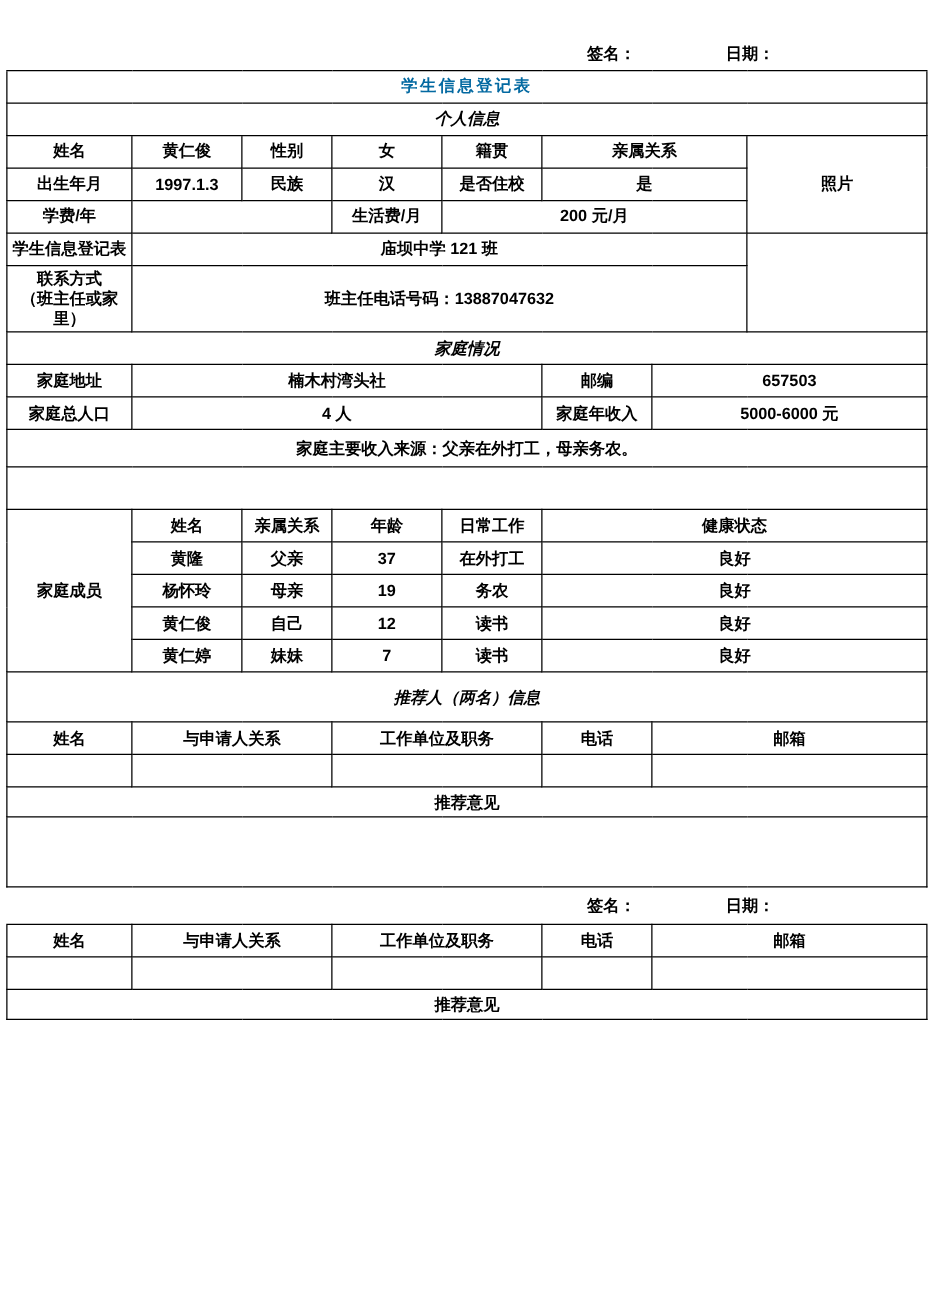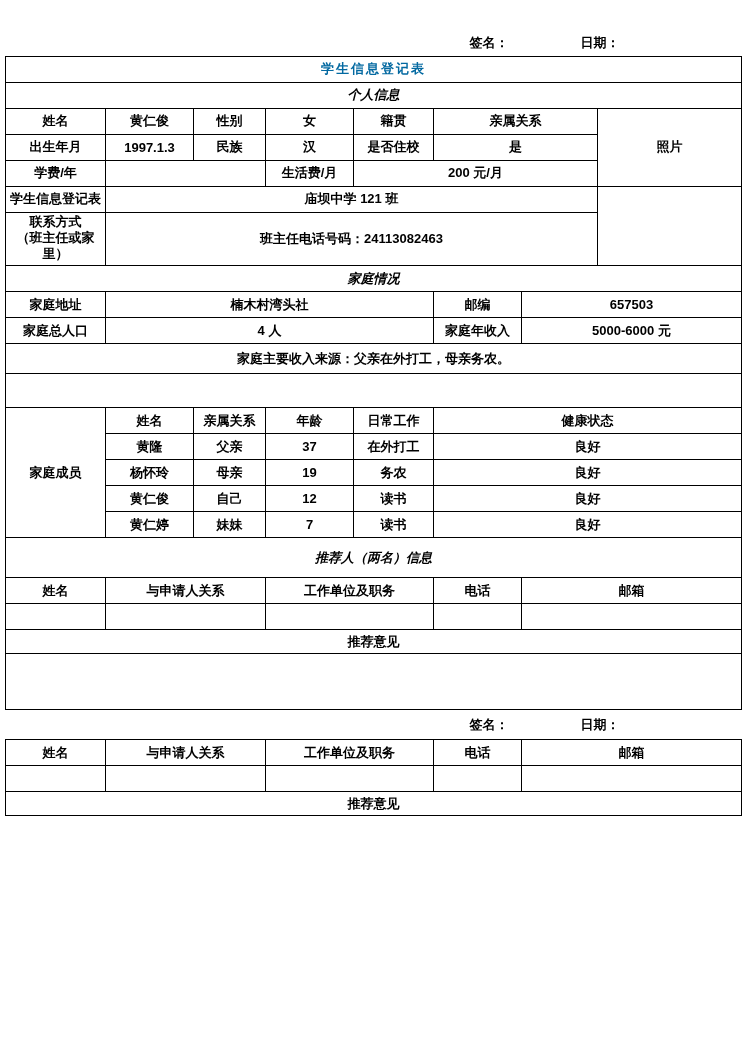--- a/index.html
+++ b/index.html
@@ -76,21 +76,20 @@
   }
   .small {
     font-size: 12.5px;
   }
   .blank {
     height: 26px;
   }
   .twoline {
     line-height: 1.25;
     font-size: 12.5px;
-    font-family: Liberation Mono, monospace;
   }
   .photo-cell {
     font-size: 13px;
     font-weight: bold;
   }
 </style>
 </head>
 <body>
 
 <div class="page">
@@ -155,21 +154,21 @@
       <td class="tall small">学生信息登记表</td>
       <td class="tall" colspan="6">庙坝中学 121 班</td>
       <td rowspan="2"></td>
     </tr>
 
     <tr>
       <td class="twoline" style="height:44px">
         <div>联系方式</div>
         <div>（班主任或家里）</div>
       </td>
-      <td class="left" colspan="6" style="height:44px">班主任电话号码：24113082463</td>
+      <td class="left" colspan="6" style="height:44px">班主任电话号码：13887047632</td>
     </tr>
 
     <tr>
       <td colspan="8" class="section">家庭情况</td>
     </tr>
 
     <tr>
       <td class="tall">家庭地址</td>
       <td class="tall" colspan="4">楠木村湾头社</td>
       <td class="tall">邮编</td>

